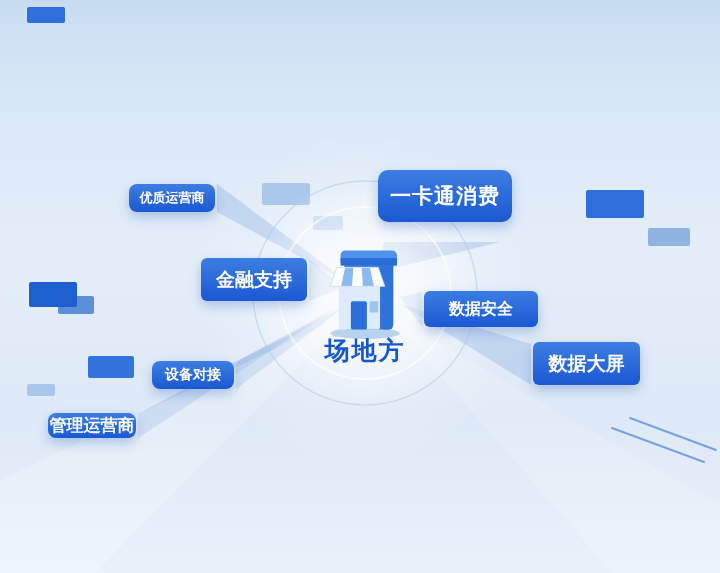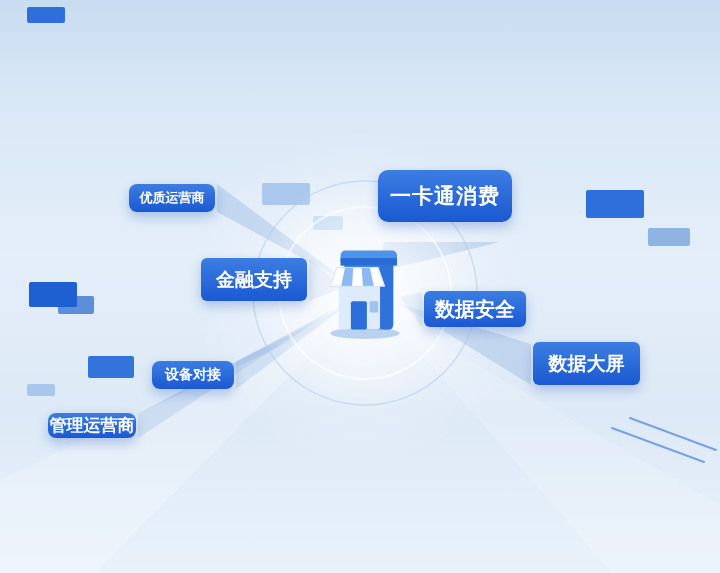--- a/index.html
+++ b/index.html
@@ -93,21 +93,21 @@
   </svg>
 
   <div class="glow"></div>
 
   <div class="node n-sm" style="left:129px; top:184px; width:86px;  height:28px; font-size:13px;">优质运营商</div>
 
   <div class="node n-lg" style="left:378px; top:170px; width:134px; height:52px; font-size:21px;">一卡通消费</div>
 
   <div class="node n-md" style="left:201px; top:258px; width:106px; height:43px; font-size:19px;">金融支持</div>
 
-  <div class="node n-md" style="left:424px; top:291px; width:102px;  height:36px; font-size:20px;">数据安全</div>
+  <div class="node n-md" style="left:424px; top:291px; width:114px;  height:36px; font-size:16px;">数据安全</div>
 
   <div class="node n-md" style="left:533px; top:342px; width:107px; height:43px; font-size:19px;">数据大屏</div>
 
   <div class="node n-sm" style="left:152px; top:361px; width:82px;  height:28px; font-size:14px;">设备对接</div>
 
   <div class="node n-sm" style="left:48px;  top:413px; width:88px;  height:25px; font-size:17px;">管理运营商</div>
 
   <svg class="center-icon" viewBox="0 0 100 102">
     <ellipse cx="50" cy="96" rx="37" ry="6" fill="#b9d3ef"></ellipse>
     <rect x="28" y="18" width="52" height="74" rx="5" fill="#3f86e6"></rect>
@@ -116,20 +116,21 @@
     <rect x="24" y="16" width="60" height="8" fill="#2a6cd6"></rect>
     <rect x="22" y="44" width="44" height="48" rx="3" fill="#ddebfb"></rect>
     <path d="M20,26 L64,26 L71,46 L13,46 Z" fill="#ffffff"></path>
     <path d="M28.8,26 L37.6,26 L36.2,46 L24.6,46 Z" fill="#8abaf1"></path>
     <path d="M46.4,26 L55.2,26 L59.4,46 L47.8,46 Z" fill="#8abaf1"></path>
     <path d="M20,26 L64,26 L71,46 L13,46 Z" fill="none" stroke="#cfe2f8" stroke-width="1"></path>
     <rect x="35" y="62" width="17" height="30" rx="2" fill="#2d6fd8"></rect>
     <rect x="55" y="62" width="9" height="12" rx="1" fill="#9dc3f0"></rect>
   </svg>
 
+  <div class="center-label">场地方</div>
 
   <svg class="layer" width="720" height="573" viewBox="0 0 720 573">
     <g stroke="#5b90dd" stroke-width="2" stroke-linecap="round" stroke-opacity="0.8">
       <line x1="612" y1="428" x2="704" y2="462"></line>
       <line x1="630" y1="418" x2="716" y2="450"></line>
     </g>
   </svg>
 
 </div>
 

